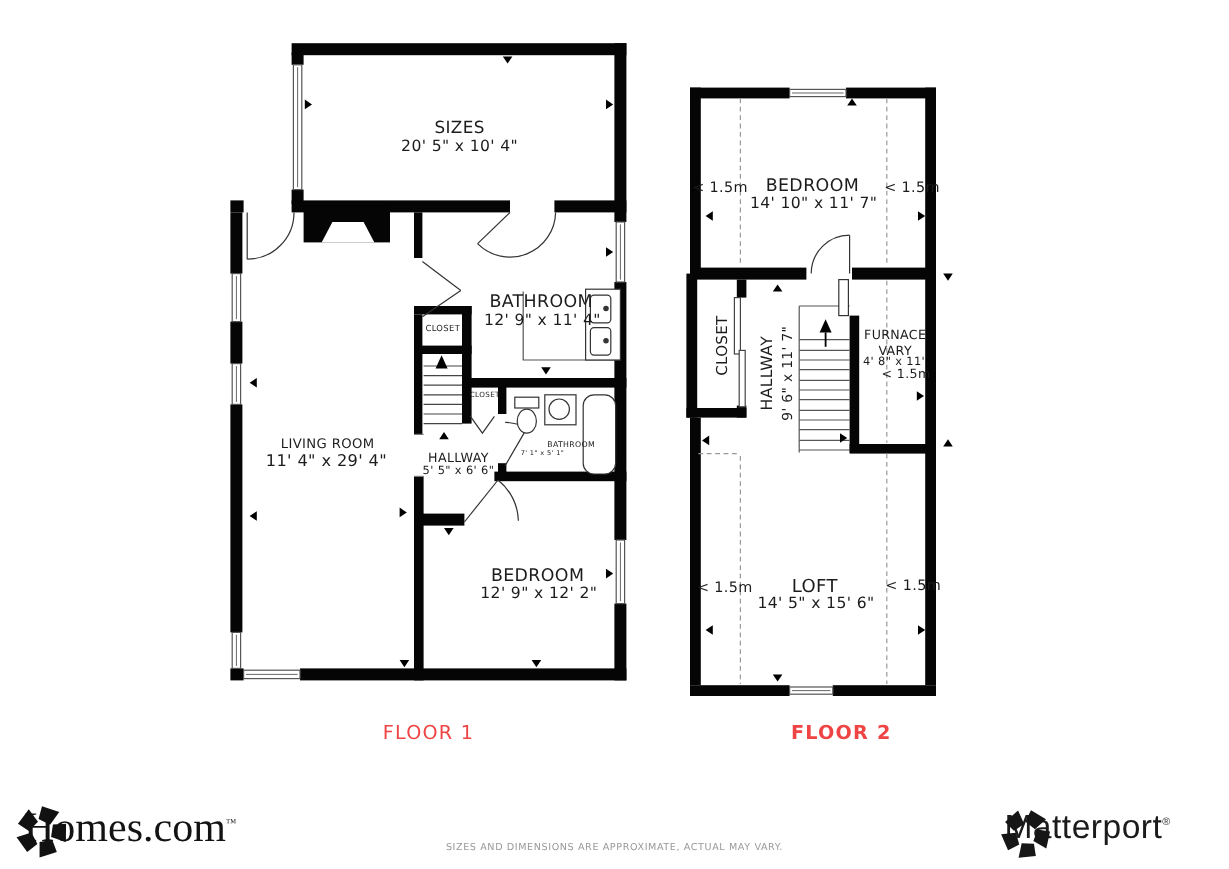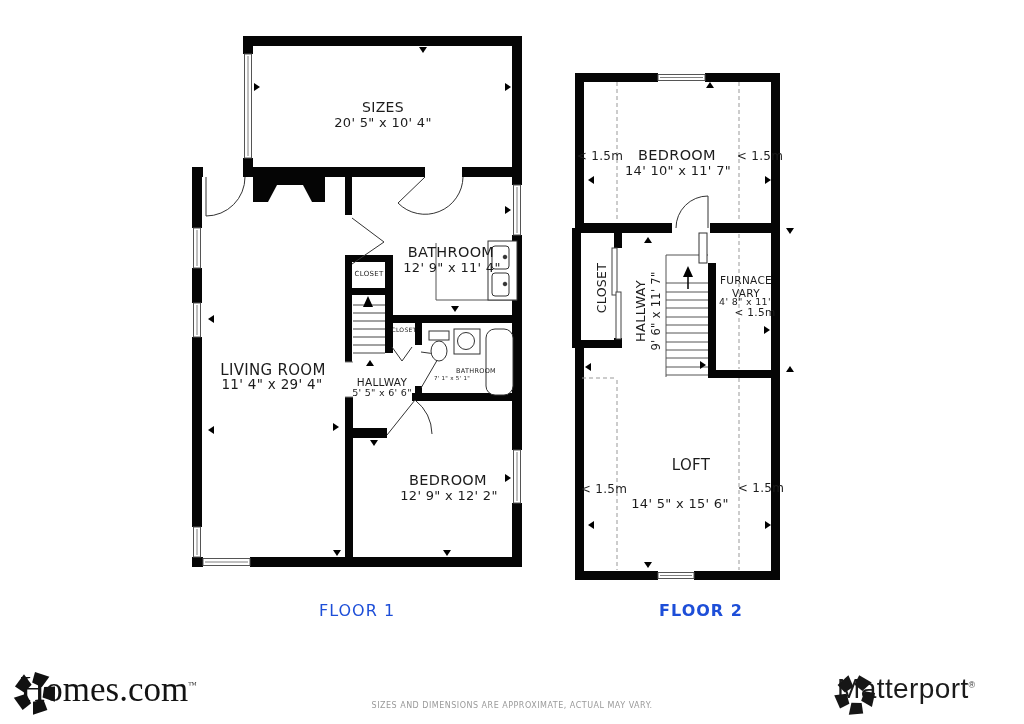--- a/index.html
+++ b/index.html
@@ -2,21 +2,21 @@
 <html><head>
 <meta charset="utf-8">
 <style>
   html,body{margin:0;padding:0;background:#fff;}
   #canvas{position:relative;width:1024px;height:724px;background:#fff;overflow:hidden;
           font-family:"DejaVu Sans","Liberation Sans",sans-serif;color:#1c1c1c;}
   svg{position:absolute;left:0;top:0;}
   .t{position:absolute;transform:translate(-50%,-50%);white-space:nowrap;color:#1c1c1c;letter-spacing:.3px;line-height:1;}
   .vert{transform:translate(-50%,-50%) rotate(-90deg);}
   .wrapped{white-space:normal;width:72px;text-align:center;line-height:1.25;}
-  .floor-title{letter-spacing:1px;color:#1d4ed8;}
+  .floor-title{letter-spacing:1px;color:#ef4444;}
   .brand{position:absolute;display:flex;align-items:center;}
   .homes-text{font-family:"Liberation Serif","DejaVu Serif",serif;font-size:35px;color:#131313;}
   .matterport-text{font-family:"Liberation Sans",sans-serif;font-size:28px;font-weight:500;letter-spacing:.4px;color:#1b1b1b;}
   .tm{font-size:9px;vertical-align:super;color:#333;}
   .disclaimer{position:absolute;left:0;top:701px;width:100%;text-align:center;font-size:8px;
               color:#9a9a9a;letter-spacing:.5px;}
 </style>
 </head>
 <body>
 
@@ -198,21 +198,21 @@
       <polygon points="786,372 794,372 790,366"></polygon>
     </g>
   </svg>
 
   <span class="t" style="left:383px;top:107px;font-size:14px;">SIZES</span>
   <span class="t" style="left:383px;top:122px;font-size:13px;">20' 5" x 10' 4"</span>
 
   <span class="t" style="left:451px;top:252px;font-size:14.5px;">BATHROOM</span>
   <span class="t" style="left:452px;top:267px;font-size:13px;">12' 9" x 11' 4"</span>
 
-  <span class="t" style="left:273px;top:370px;font-size:15px;">LIVING ROOM</span>
+  <span class="t" style="left:273px;top:370px;font-size:11px;">LIVING ROOM</span>
   <span class="t" style="left:272px;top:385px;font-size:13.5px;">11' 4" x 29' 4"</span>
 
   <span class="t" style="left:382px;top:382px;font-size:10.5px;">HALLWAY</span>
   <span class="t" style="left:382px;top:393px;font-size:9.5px;">5' 5" x 6' 6"</span>
 
   <span class="t" style="left:476px;top:371px;font-size:6.5px;">BATHROOM</span>
   <span class="t" style="left:452px;top:379px;font-size:5.5px;">7' 1" x 5' 1"</span>
 
   <span class="t" style="left:448px;top:480px;font-size:14.5px;">BEDROOM</span>
   <span class="t" style="left:449px;top:495px;font-size:13px;">12' 9" x 12' 2"</span>
@@ -226,21 +226,21 @@
   <span class="t" style="left:760px;top:156px;font-size:12px;">&lt; 1.5m</span>
 
   <span class="t vert" style="left:602px;top:288px;font-size:12.5px;">CLOSET</span>
   <span class="t vert" style="left:640px;top:311px;font-size:13px;">HALLWAY</span>
   <span class="t vert" style="left:657px;top:311px;font-size:11.5px;">9' 6" x 11' 7"</span>
 
   <span class="t wrapped" style="left:746px;top:287px;font-size:10.5px;">FURNACE VARY</span>
   <span class="t" style="left:745px;top:302px;font-size:9.5px;">4' 8" x 11'</span>
   <span class="t" style="left:755px;top:312px;font-size:10.5px;">&lt; 1.5m</span>
 
-  <span class="t" style="left:679px;top:465px;font-size:15px;margin-left:12px;">LOFT</span>
+  <span class="t" style="left:679px;top:489px;font-size:15px;">LOFT</span>
   <span class="t" style="left:680px;top:503px;font-size:13px;">14' 5" x 15' 6"</span>
   <span class="t" style="left:604px;top:489px;font-size:12px;">&lt; 1.5m</span>
   <span class="t" style="left:761px;top:488px;font-size:12px;">&lt; 1.5m</span>
 
   <span class="t floor-title" style="left:357px;top:611px;font-size:16px;">FLOOR 1</span>
   <span class="t floor-title" style="left:701px;top:611px;font-size:16px;font-weight:bold;">FLOOR 2</span>
 
   <div class="brand" style="left:12px;top:670px;">
     <svg width="46" height="46" viewBox="0 0 48 48">
       <g fill="#111">

